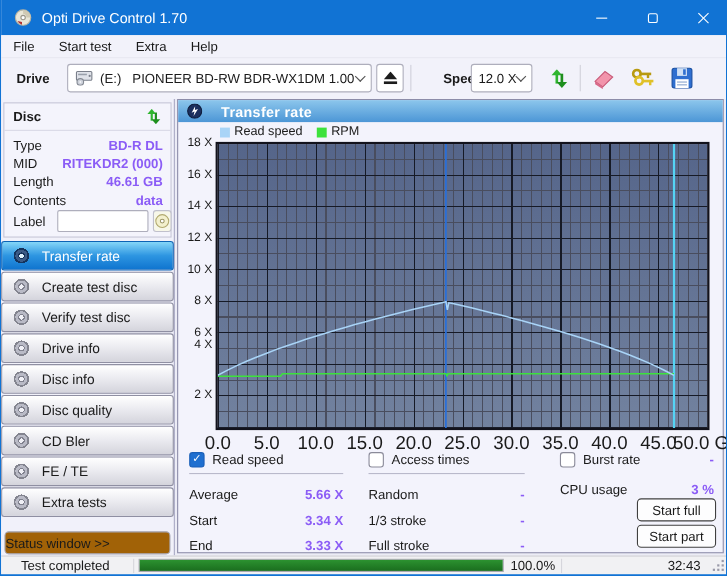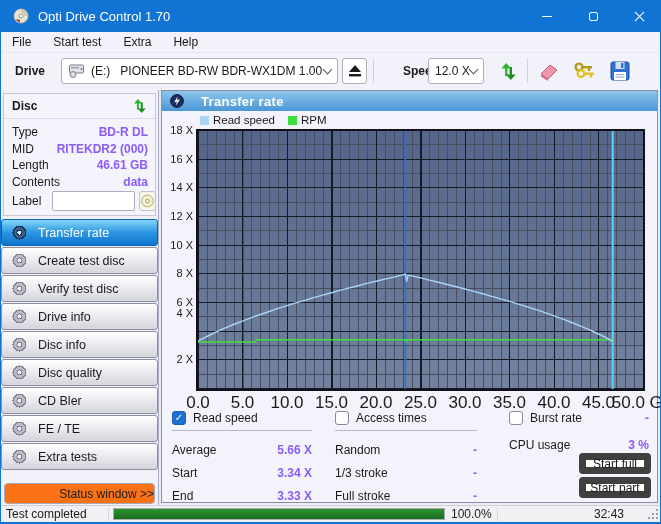--- a/index.html
+++ b/index.html
@@ -48,21 +48,21 @@
   
   .side-list{position:absolute;left:0;top:129px;width:157px;}
   .side-btn{height:27px;margin-bottom:1px;border:1px solid #8f8fa2;border-radius:3px;background:linear-gradient(#ffffff,#ececf1 45%,#d4d4dc);display:flex;align-items:center;}
   .side-btn .cdico{margin-left:10px;}
   .side-btn .sb-label{margin-left:11px;font-size:12.5px;}
   .side-btn.active{background:linear-gradient(#84d6f8,#2d95e1 50%,#0f74cf);border-color:#0c63b4;}
   .side-btn.active .sb-label{color:#fff;}
   .cdico{width:15px;height:15px;border-radius:50%;flex:0 0 15px;
     background:radial-gradient(circle,#f0f0f6 0 2px,#80818e 2px 3px,#b9bac6 3px 5.5px,#83848f 5.5px 7px,transparent 7px);}
   .side-btn.active .cdico{background:radial-gradient(circle,#dff2fd 0 2px,#15335c 2px 3px,#3c5b86 3px 5.5px,#15335c 5.5px 7px,transparent 7px);}
-  .statuswin-btn{position:absolute;left:3px;top:393px;width:151px;height:21px;background:#f97316;border:1px solid #a8a8b6;border-radius:4px;display:flex;align-items:center;justify-content:flex-end;}
+  .statuswin-btn{position:absolute;left:3px;top:393px;width:151px;height:21px;background:#a16207;border:1px solid #a8a8b6;border-radius:4px;display:flex;align-items:center;justify-content:flex-start;}
   
   .right-panel{position:absolute;left:160px;top:90px;width:497px;height:413px;background:#f3f3fc;border:1px solid #8d8da9;}
   .rp-header{position:absolute;left:0;top:0;width:100%;height:20px;background:linear-gradient(#8cc6ec,#4c96d6);display:flex;align-items:center;}
   .rp-header .hico{margin-left:8px;}
   .rp-header .htitle{margin-left:17px;color:#fff;font-weight:bold;font-size:13px;letter-spacing:.3px;}
   .chart-area{position:absolute;left:0;top:20px;width:495px;height:290px;}
   .legend{position:absolute;left:38px;top:3px;display:flex;align-items:center;font-size:11.5px;}
   .legend .sw{width:9px;height:9px;margin-right:4px;}
   .legend .litem{display:flex;align-items:center;margin-right:13px;}
   .plot{position:absolute;left:34px;top:18px;width:449px;height:262px;border:2px solid #12121c;
@@ -83,25 +83,25 @@
   .col3{left:347px;width:140px;}
   .col-head{display:flex;align-items:center;height:17px;}
   .cb{width:14px;height:14px;border:1px solid #8a8a99;border-radius:3px;background:#fff;display:inline-flex;align-items:center;justify-content:center;font-size:10px;color:#fff;flex:0 0 14px;}
   .cb.checked{background:#1f6fd0;border-color:#1a5fb8;}
   .col-head .cb-label{margin-left:7px;}
   .col-head .head-val{margin-left:auto;}
   .col-rule{height:1px;background:#b9b9cb;margin-top:4px;}
   .stat-rows{margin-top:7px;}
   .stat-row{display:flex;justify-content:space-between;height:23px;align-items:center;}
   .btnstack{position:absolute;left:417px;top:44px;width:72px;}
-  .pushbtn{width:72px;height:21px;margin-bottom:3px;background:#fdfdfe;border:7px solid #404040;border-radius:4px;display:flex;align-items:center;justify-content:center;}
+  .pushbtn{width:72px;height:21px;margin-bottom:3px;background:#fdfdfe;border:1px solid #404040;border-radius:4px;display:flex;align-items:center;justify-content:center;}
   .col3 .stat-row{height:23px;}
   
   .statusbar{position:absolute;left:0;top:505px;width:661px;height:17px;background:#f1f1f3;border-top:1px solid #cfcfd6;display:flex;align-items:center;}
-  .sb-msg{margin-left:5px;width:102px;}
+  .sb-msg{margin-left:18px;width:102px;}
   .sb-sep{width:1px;height:13px;background:#d6d6dc;}
   .pbar{margin-left:4px;width:332px;height:12px;border:1px solid #a9a9b2;background:#fff;}
   .pbar .fill{height:100%;background:linear-gradient(#2c9230,#1b6e1f);}
   .sb-pct{margin-left:6px;width:46px;}
   .sb-time{margin-left:6px;width:120px;text-align:right;}
   .grip{margin-left:auto;margin-right:3px;position:relative;width:11px;height:11px;}
   .grip i{position:absolute;right:1px;top:0;width:2px;height:2px;background:#9a9aa8;
     box-shadow:-4px 4px 0 #9a9aa8,0 4px 0 #9a9aa8,-8px 8px 0 #9a9aa8,-4px 8px 0 #9a9aa8,0 8px 0 #9a9aa8;}
 </style>
 </head>

